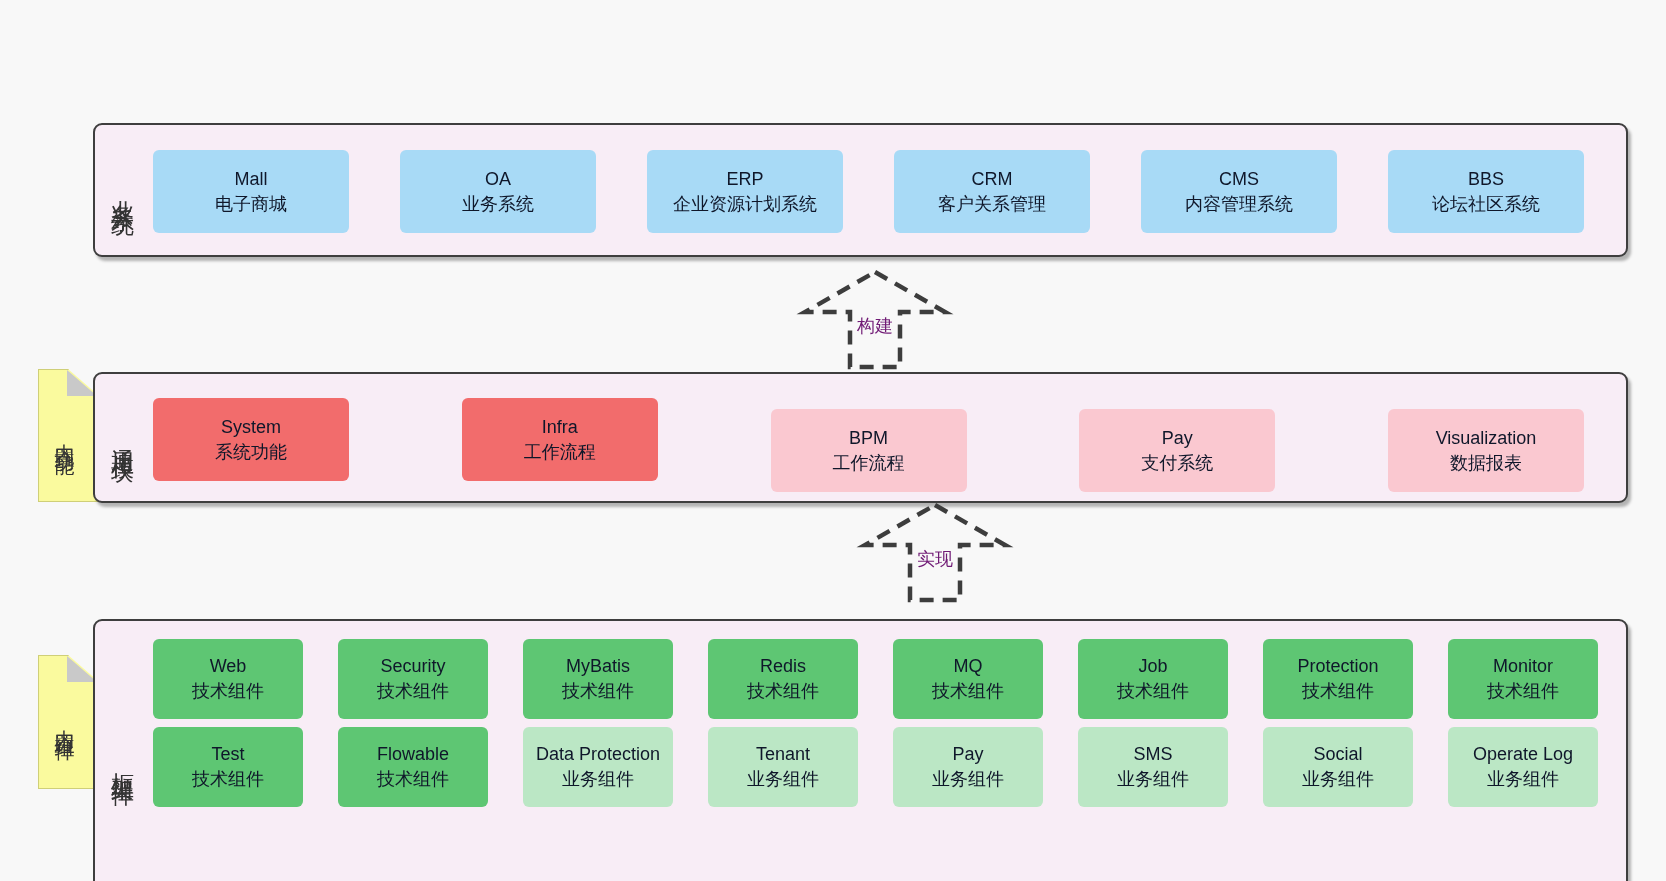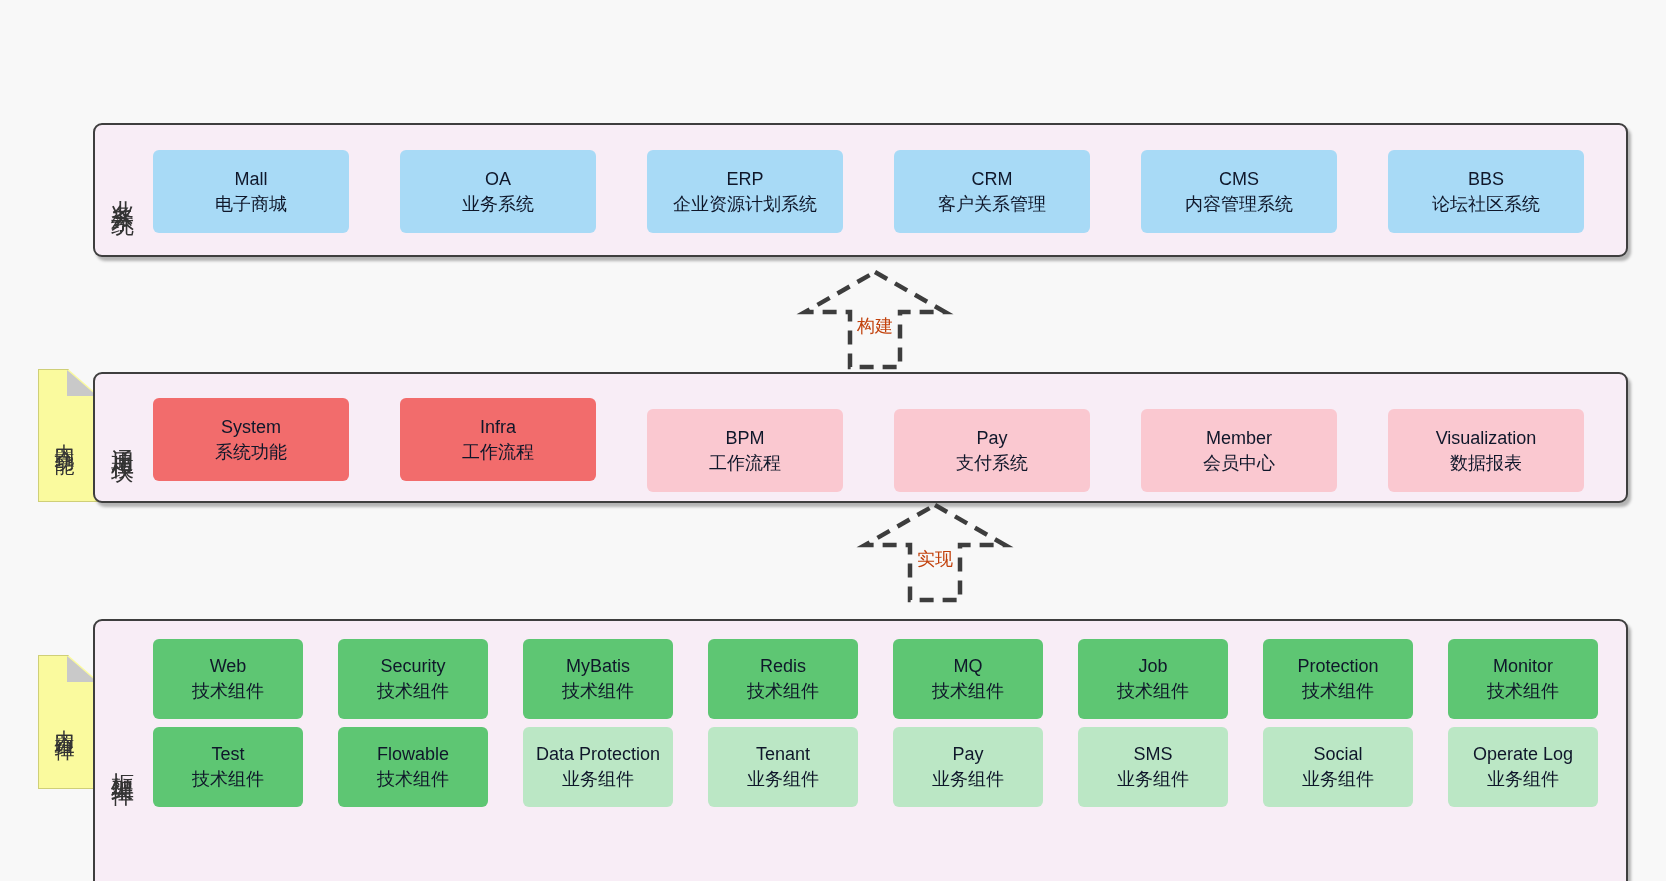--- a/index.html
+++ b/index.html
@@ -51,21 +51,21 @@
   .box.blue{background:#a8daf6;}
   .box.red{background:#f26c6c;}
   .box.pink{background:#fac8d0;margin-top:11px;}
   .box.green{background:#5ec673;}
   .box.lightgreen{background:#bbe7c5;}
   
   .arrow{position:absolute;width:160px;height:104px;z-index:1;}
   .arrow svg{position:absolute;inset:0;overflow:visible;}
   .arrow-label{
     position:absolute;top:46px;left:50%;transform:translateX(-50%);
-    background:#f8f8f8;font-size:18px;color:#c2410c;padding:0 3px;white-space:nowrap;
+    background:#f8f8f8;font-size:18px;color:#701a75;padding:0 3px;white-space:nowrap;
   }
 </style>
 </head>
 <body>
 
 <div class="stage">
 
   <div class="note" style="top:369px;height:133px;">
     <div class="note-fold"></div>
     <div class="note-text">内置功能</div>
@@ -126,24 +126,20 @@
       </div>
       <div class="box w6 pink">
         <span>BPM</span>
         <span>工作流程</span>
       </div>
       <div class="box w6 pink">
         <span>Pay</span>
         <span>支付系统</span>
       </div>
       <div class="box w6 pink">
-        <span>Member</span>
-        <span>会员中心</span>
-      </div>
-      <div class="box w6 pink">
         <span>Visualization</span>
         <span>数据报表</span>
       </div>
     </div>
   </section>
 
   <div class="arrow" style="left:855px;top:501px;">
     <svg width="160" height="104" viewBox="0 0 160 104">
       <polygon points="80,4 150,44 105,44 105,99 55,99 55,44 10,44" fill="none" stroke="#3d3d3d" stroke-width="4.5" stroke-dasharray="14 9"></polygon>
     </svg>

